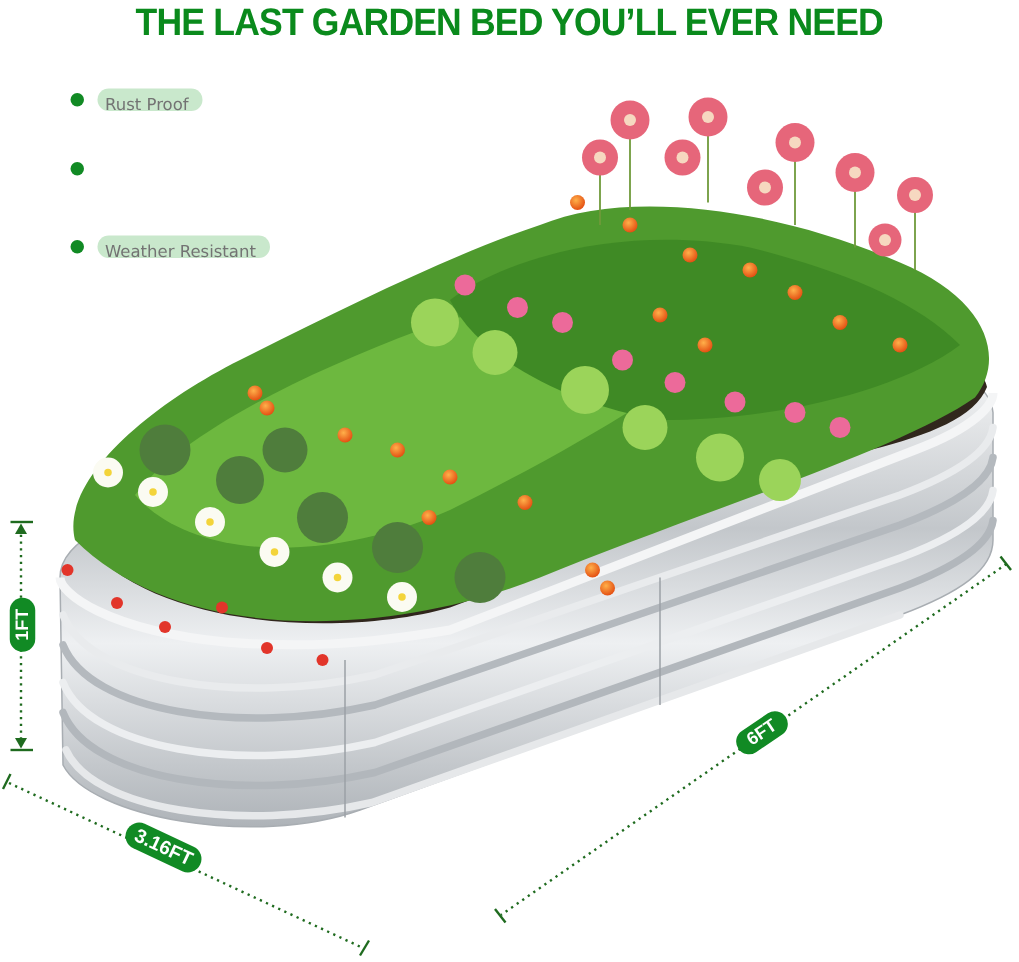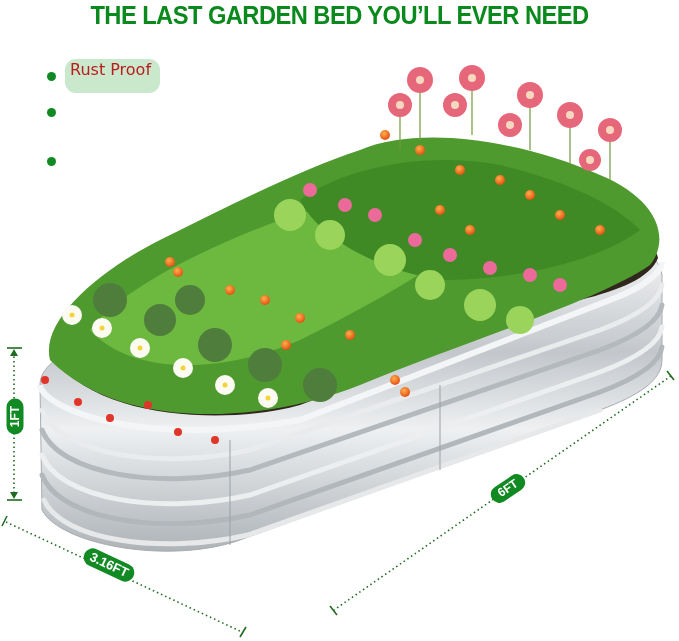--- a/index.html
+++ b/index.html
@@ -3,41 +3,42 @@
 <meta charset="utf-8">
 <style>
   html,body{margin:0;padding:0;background:#ffffff;}
   body{width:679px;height:641px;position:relative;overflow:hidden;font-family:"Liberation Sans",sans-serif;}
   .headline{position:absolute;left:0;top:0;width:679px;height:30px;text-align:center;
     font-family:"Liberation Sans",sans-serif;font-weight:700;font-size:25.5px;line-height:30px;
     color:#0a8a1c;letter-spacing:-0.6px;transform:scaleX(0.93);transform-origin:center top;white-space:nowrap;}
   .features{position:absolute;left:47px;top:59px;}
   .feature{position:absolute;left:0;display:flex;align-items:center;white-space:nowrap;}
   .dot{width:9px;height:9px;border-radius:50%;background:#118a24;margin-right:9px;}
-  .pill{background:#c9e8cc;border-radius:11px;padding:0 9px 0 5px;height:34px;line-height:22px;
-    font-family:"DejaVu Sans",sans-serif;font-size:16px;color:#b91c1c;}
+  .pill{background:#c9e8cc;border-radius:11px;padding:0 9px 0 5px;height:15px;line-height:22px;
+    font-family:"DejaVu Sans",sans-serif;font-size:11px;color:#737373;}
   svg.scene{position:absolute;left:0;top:0;}
   .dimlabel{position:absolute;background:#118a24;color:#fff;font-weight:700;border-radius:10px;
     font-family:"Liberation Sans",sans-serif;text-align:center;white-space:nowrap;}
 </style>
 </head>
 <body>
 
 <div class="headline">THE LAST GARDEN BED YOU’LL EVER NEED</div>
 
 <div class="features">
   <div class="feature" style="top:0px">
     <span class="dot"></span>
     <span class="pill">Rust Proof</span>
   </div>
   <div class="feature" style="top:49px">
     <span class="dot"></span>
   </div>
   <div class="feature" style="top:98px">
     <span class="dot"></span>
+    <span class="pill">Weather Resistant</span>
   </div>
 </div>
 
 <svg class="scene" width="679" height="641" viewBox="0 0 679 641">
   <defs>
     <linearGradient id="metal" x1="0" y1="0" x2="0" y2="1">
       <stop offset="0" stop-color="#f4f5f6"></stop>
       <stop offset="0.35" stop-color="#c3c7cb"></stop>
       <stop offset="0.6" stop-color="#eef0f2"></stop>
       <stop offset="1" stop-color="#aeb3b8"></stop>

